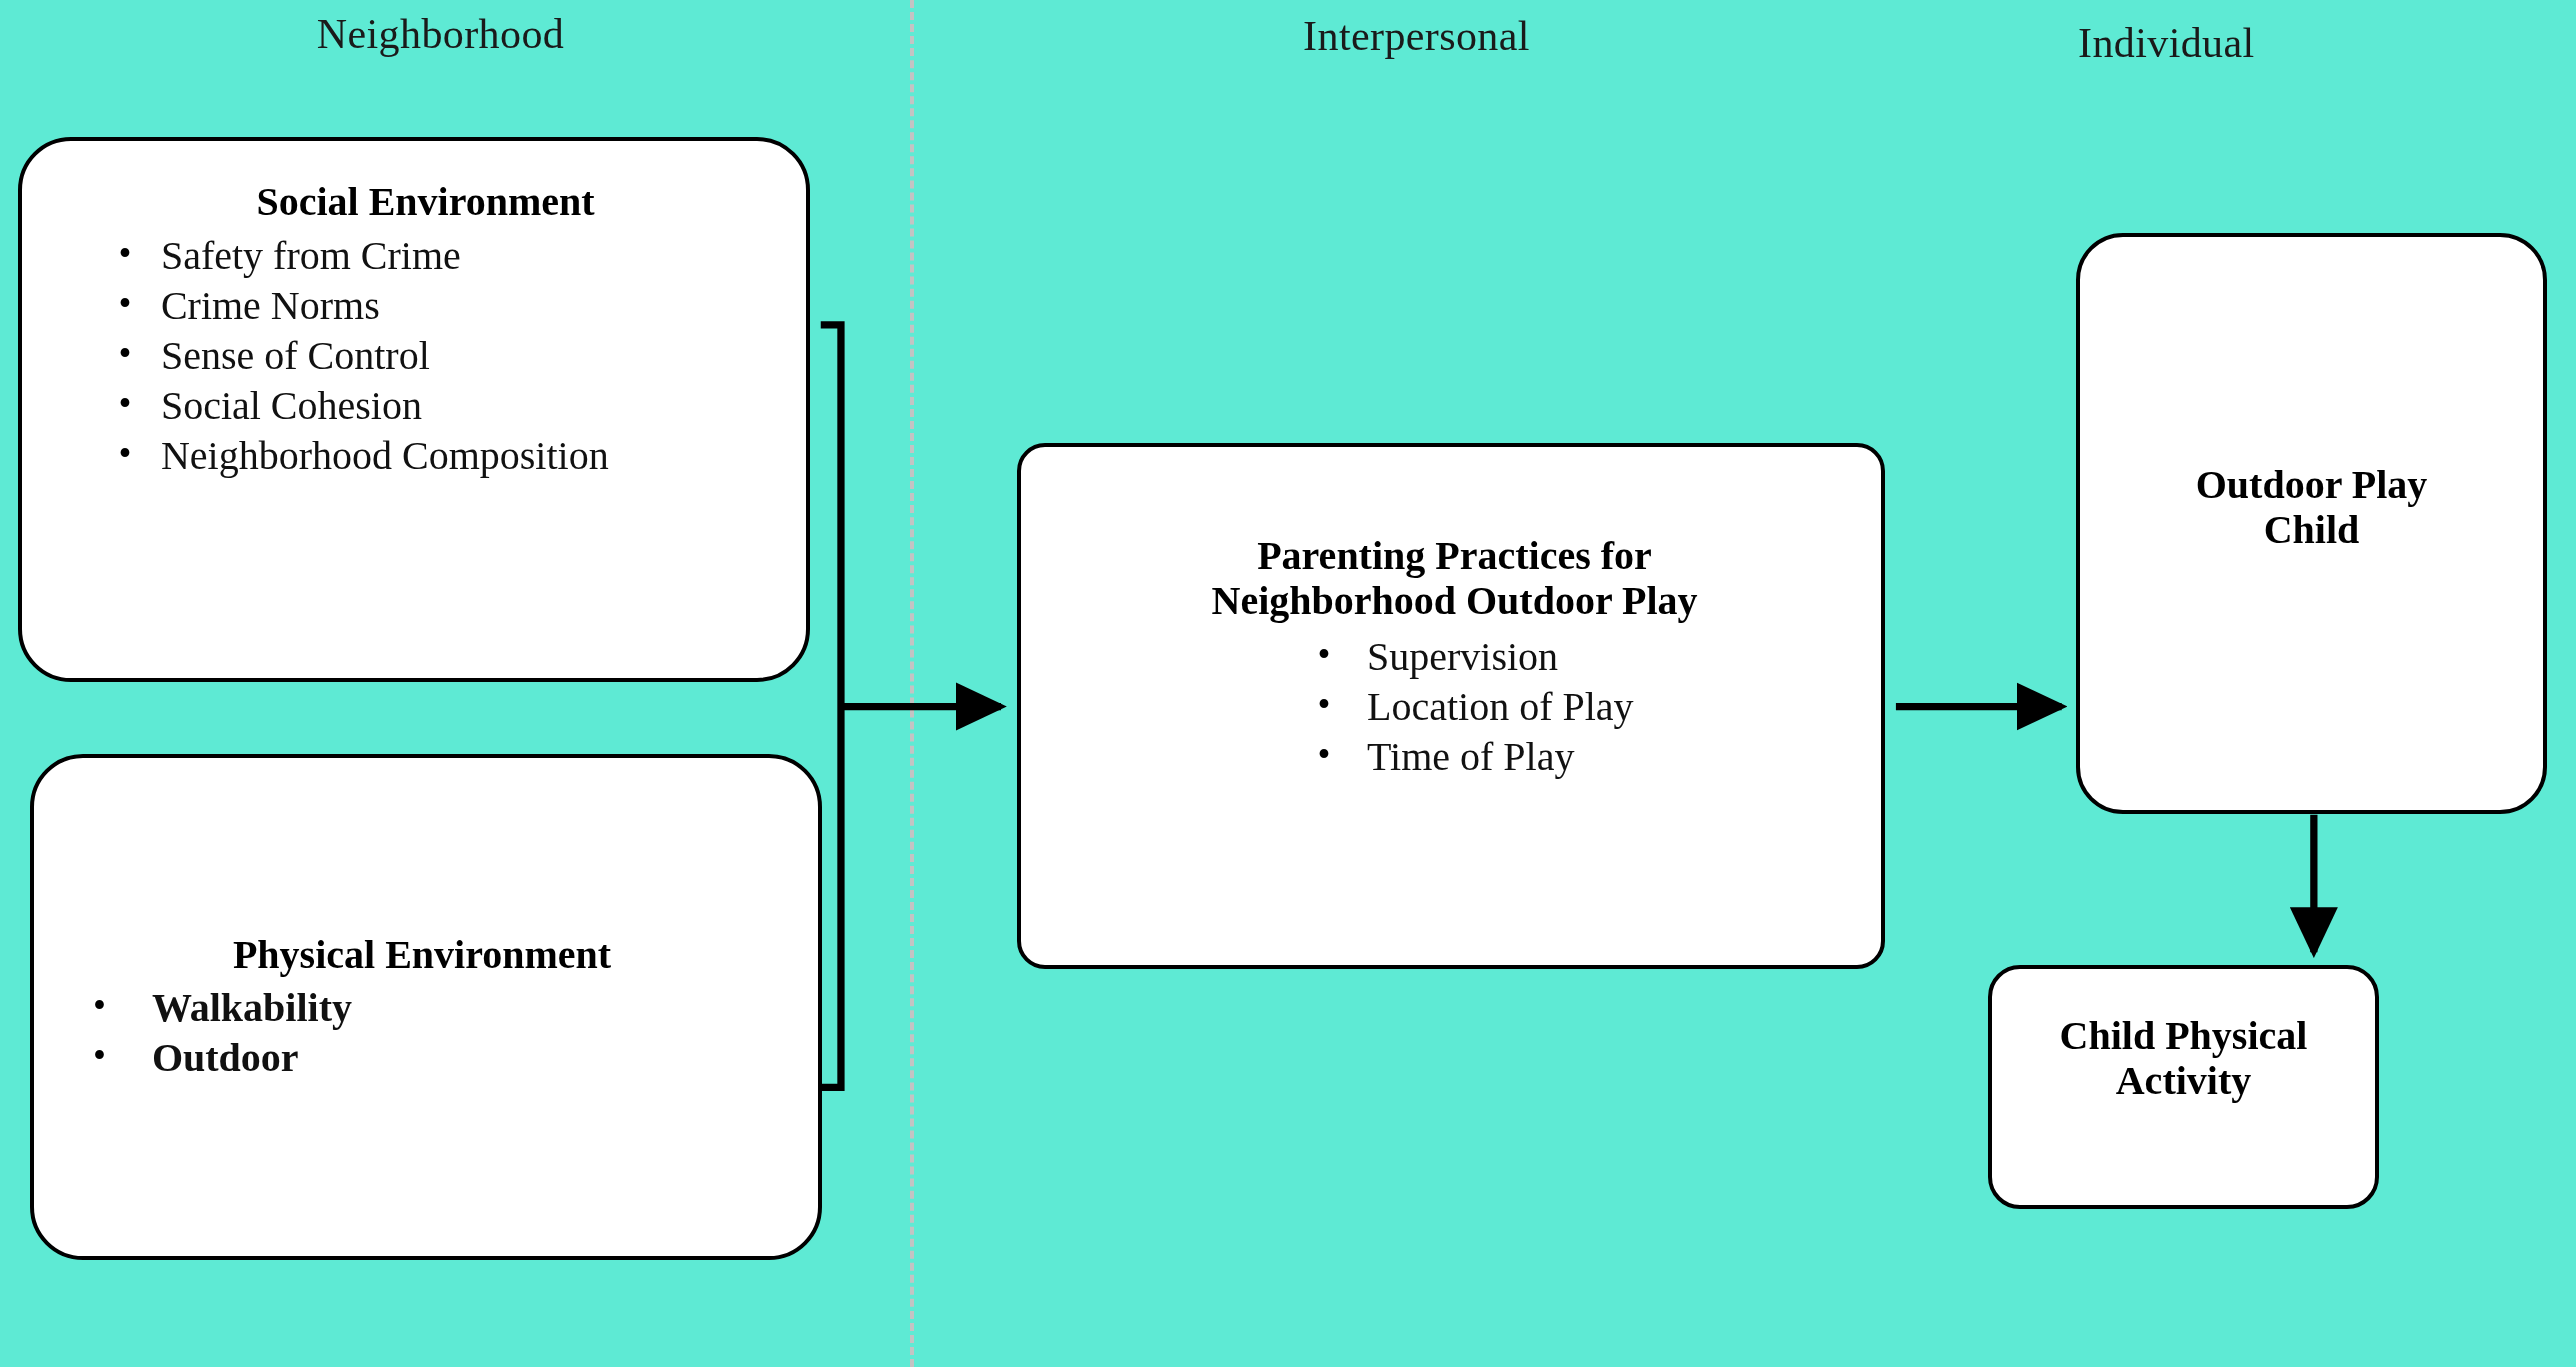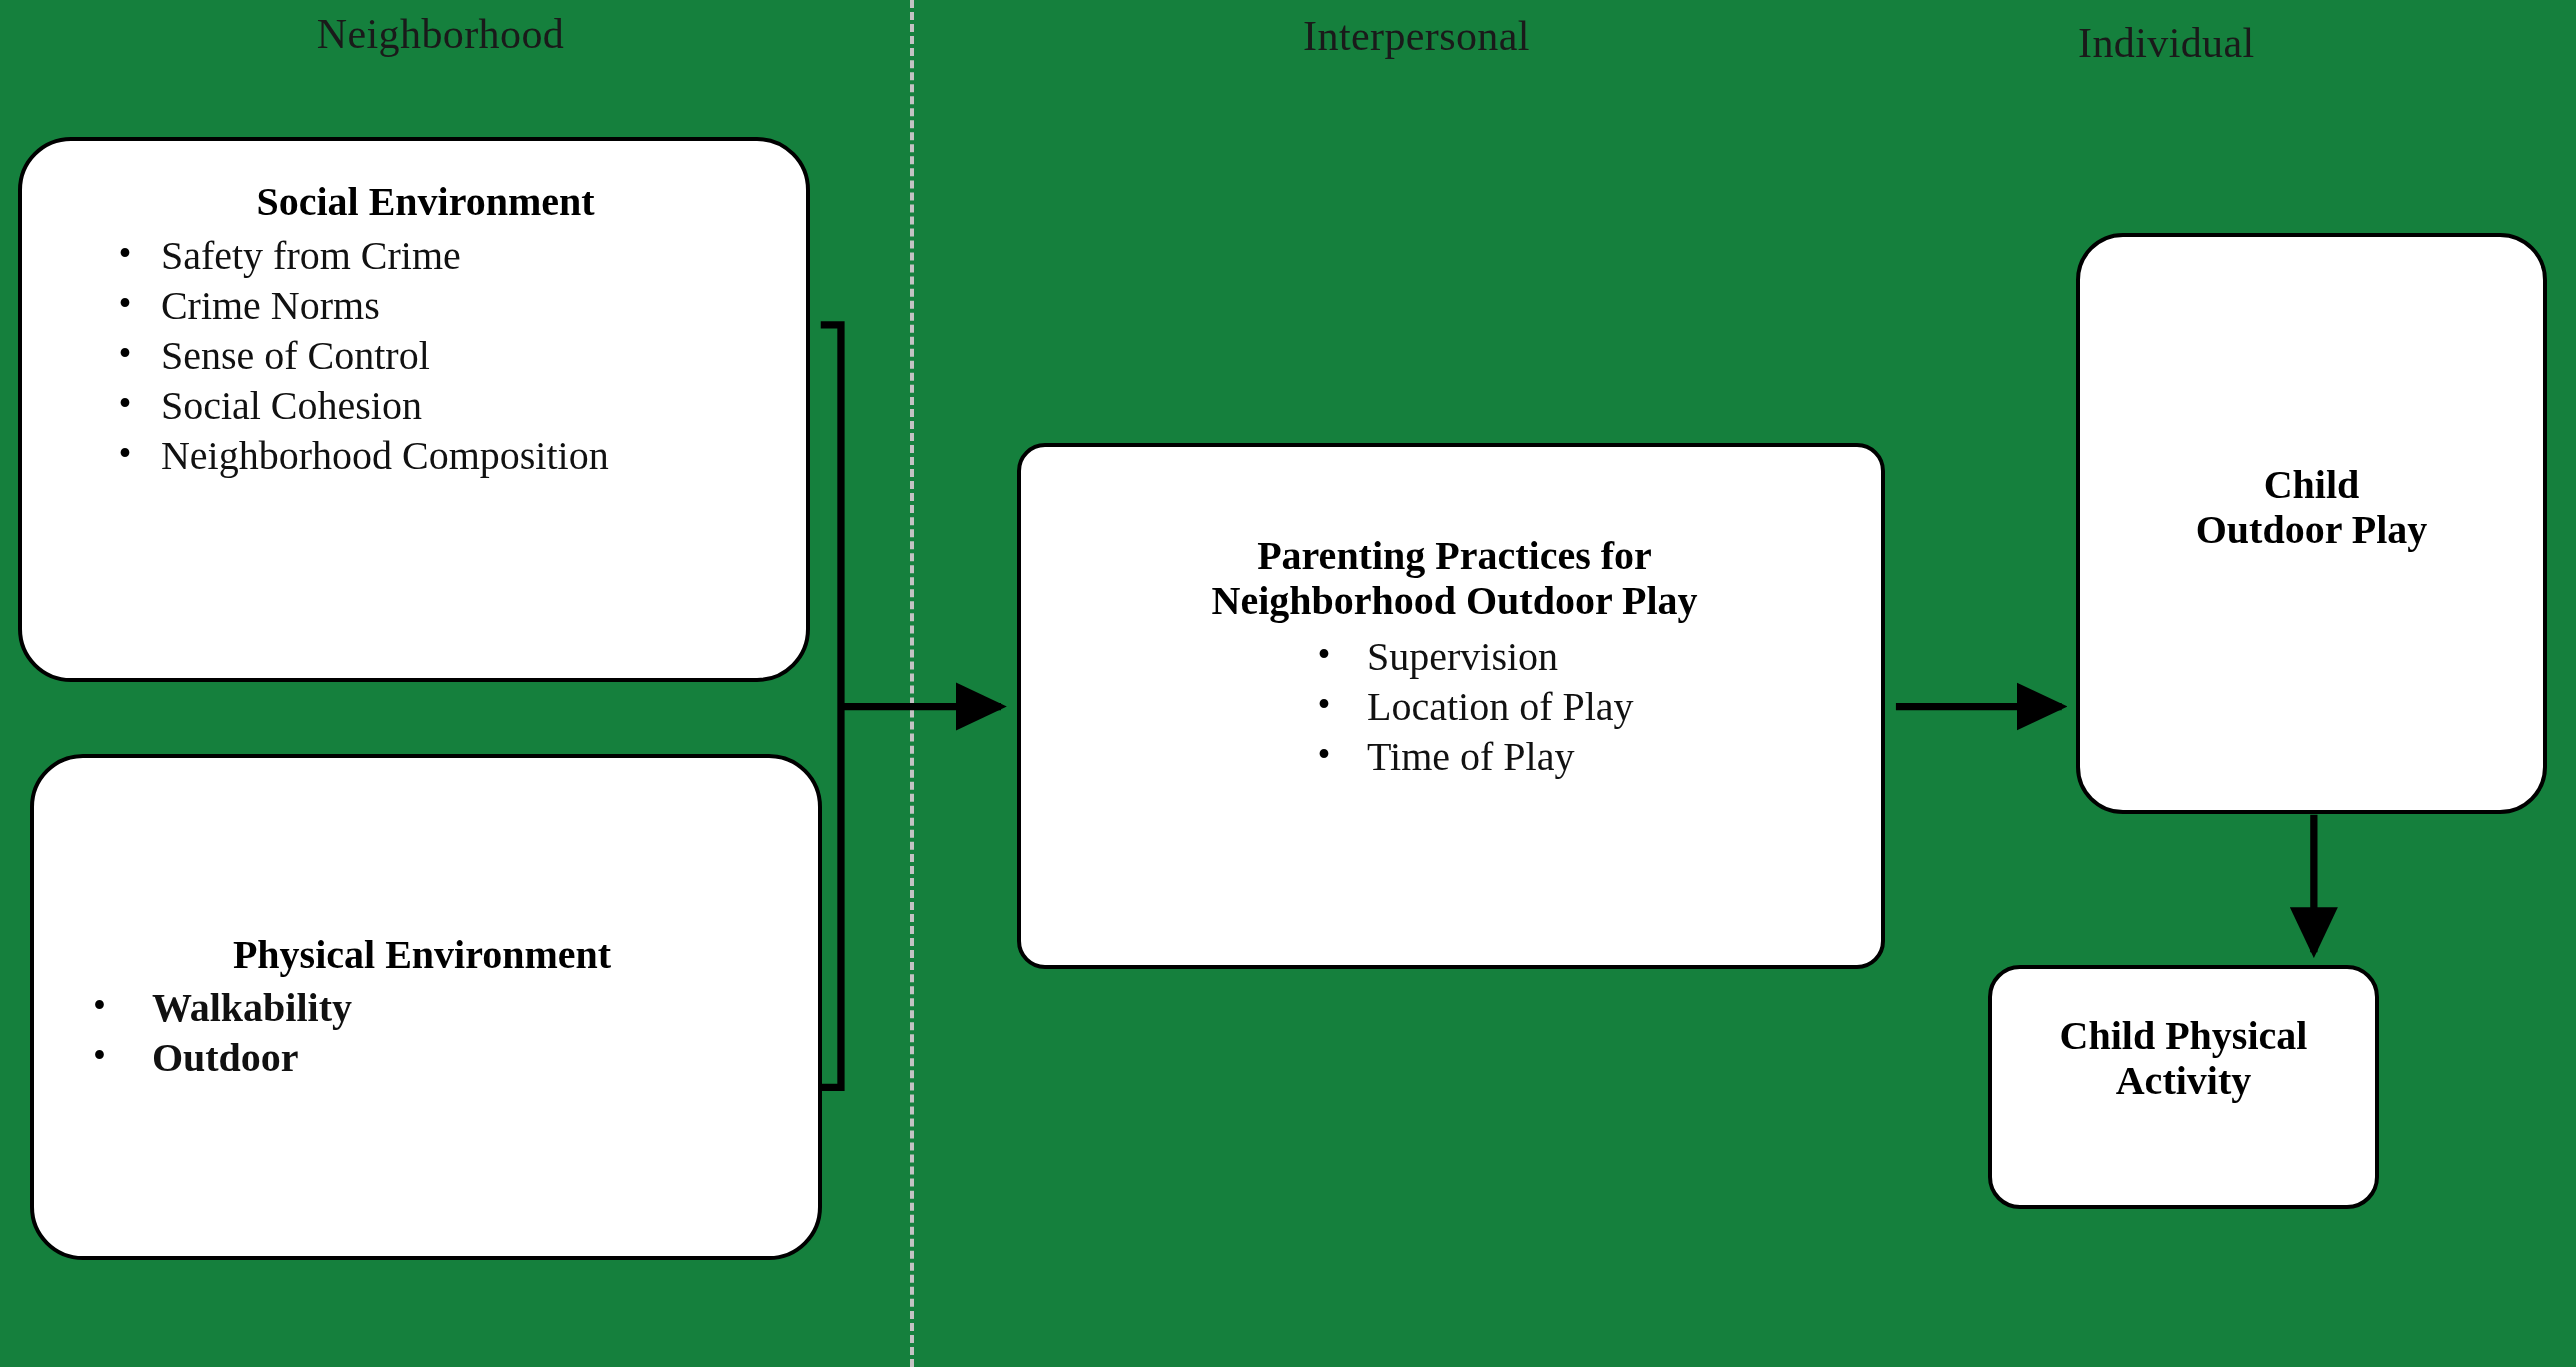--- a/index.html
+++ b/index.html
@@ -8,21 +8,21 @@
     background: #ffffff;
   }
   body {
     font-family: "Liberation Serif", "DejaVu Serif", serif;
     color: #000000;
   }
   #canvas {
     position: relative;
     width: 2576px;
     height: 1367px;
-    background: #15803d;
+    background: #5eead4;
     overflow: hidden;
   }
 
   
   .col-header {
     position: absolute;
     font-size: 42px;
     line-height: 1.1;
     color: #1a1a1a;
     white-space: nowrap;
@@ -245,22 +245,22 @@
             <span class="bullet-text">Time of Play</span>
           </div>
         </li>
       </ul>
     </div>
   </div>
 
   <div class="box" id="box-play">
     <div id="play-inner">
       <div class="box-title">
+        <div>Outdoor Play</div>
         <div>Child</div>
-        <div>Outdoor Play</div>
       </div>
     </div>
   </div>
 
   <div class="box" id="box-activity">
     <div id="activity-inner">
       <div class="box-title">
         <div>Child Physical</div>
         <div>Activity</div>
       </div>

